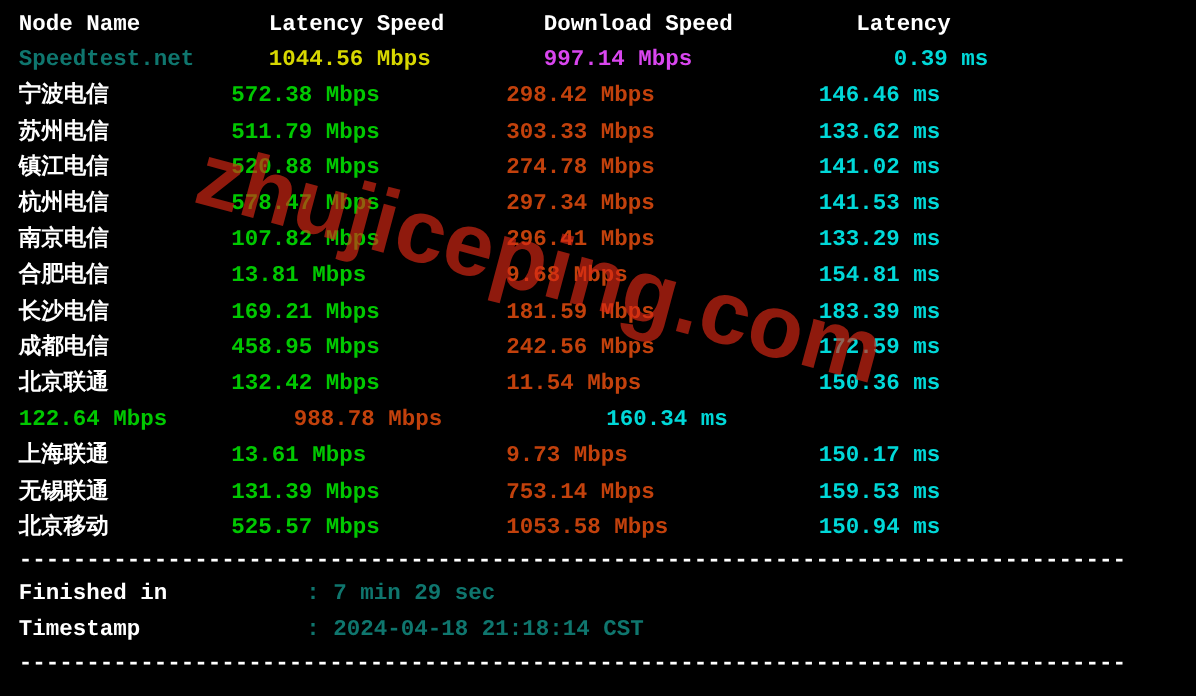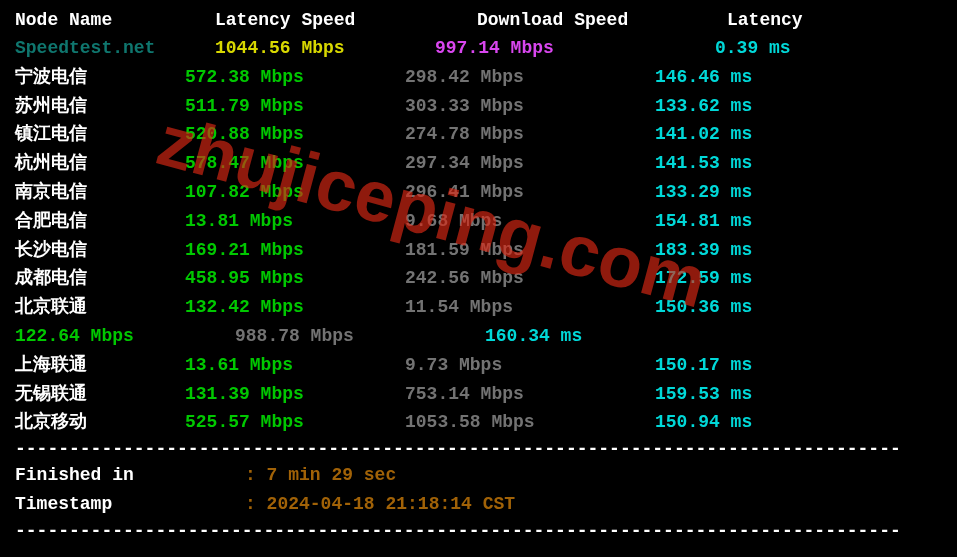--- a/index.html
+++ b/index.html
@@ -18,21 +18,21 @@
       height: 557px;
       position: relative;
       overflow: hidden;
     }
     .header-row {
       display: flex;
       margin-bottom: 4px;
     }
     .col-node { width: 200px; }
     .col-upload { width: 220px; }
-    .col-download { width: 250px; margin-left: 42px; }
+    .col-download { width: 250px; }
     .col-latency { width: 180px; }
     .data-row {
       display: flex;
       line-height: 1.6;
     }
     .node-name {
       width: 170px;
       color: #fff;
     }
     .node-yellow {
@@ -40,21 +40,21 @@
     }
     .upload-speed {
       width: 220px;
       color: #00c800;
     }
     .upload-yellow {
       color: #d8d800;
     }
     .download-speed {
       width: 250px;
-      color: #737373;
+      color: #c2410c;
     }
     .download-yellow {
       color: #d946ef;
     }
     .latency {
       width: 180px;
       color: #00d8d8;
     }
     .divider {
       color: #fff;
@@ -65,21 +65,21 @@
     }
     .footer-row {
       display: flex;
       line-height: 1.6;
     }
     .footer-label {
       width: 230px;
       color: #fff;
     }
     .footer-value {
-      color: #a16207;
+      color: #0f766e;
     }
     .watermark {
       position: absolute;
       top: 170px;
       left: 150px;
       font-size: 72px;
       font-weight: bold;
       color: rgba(220, 40, 20, 0.65);
       transform: rotate(15deg);
       pointer-events: none;

